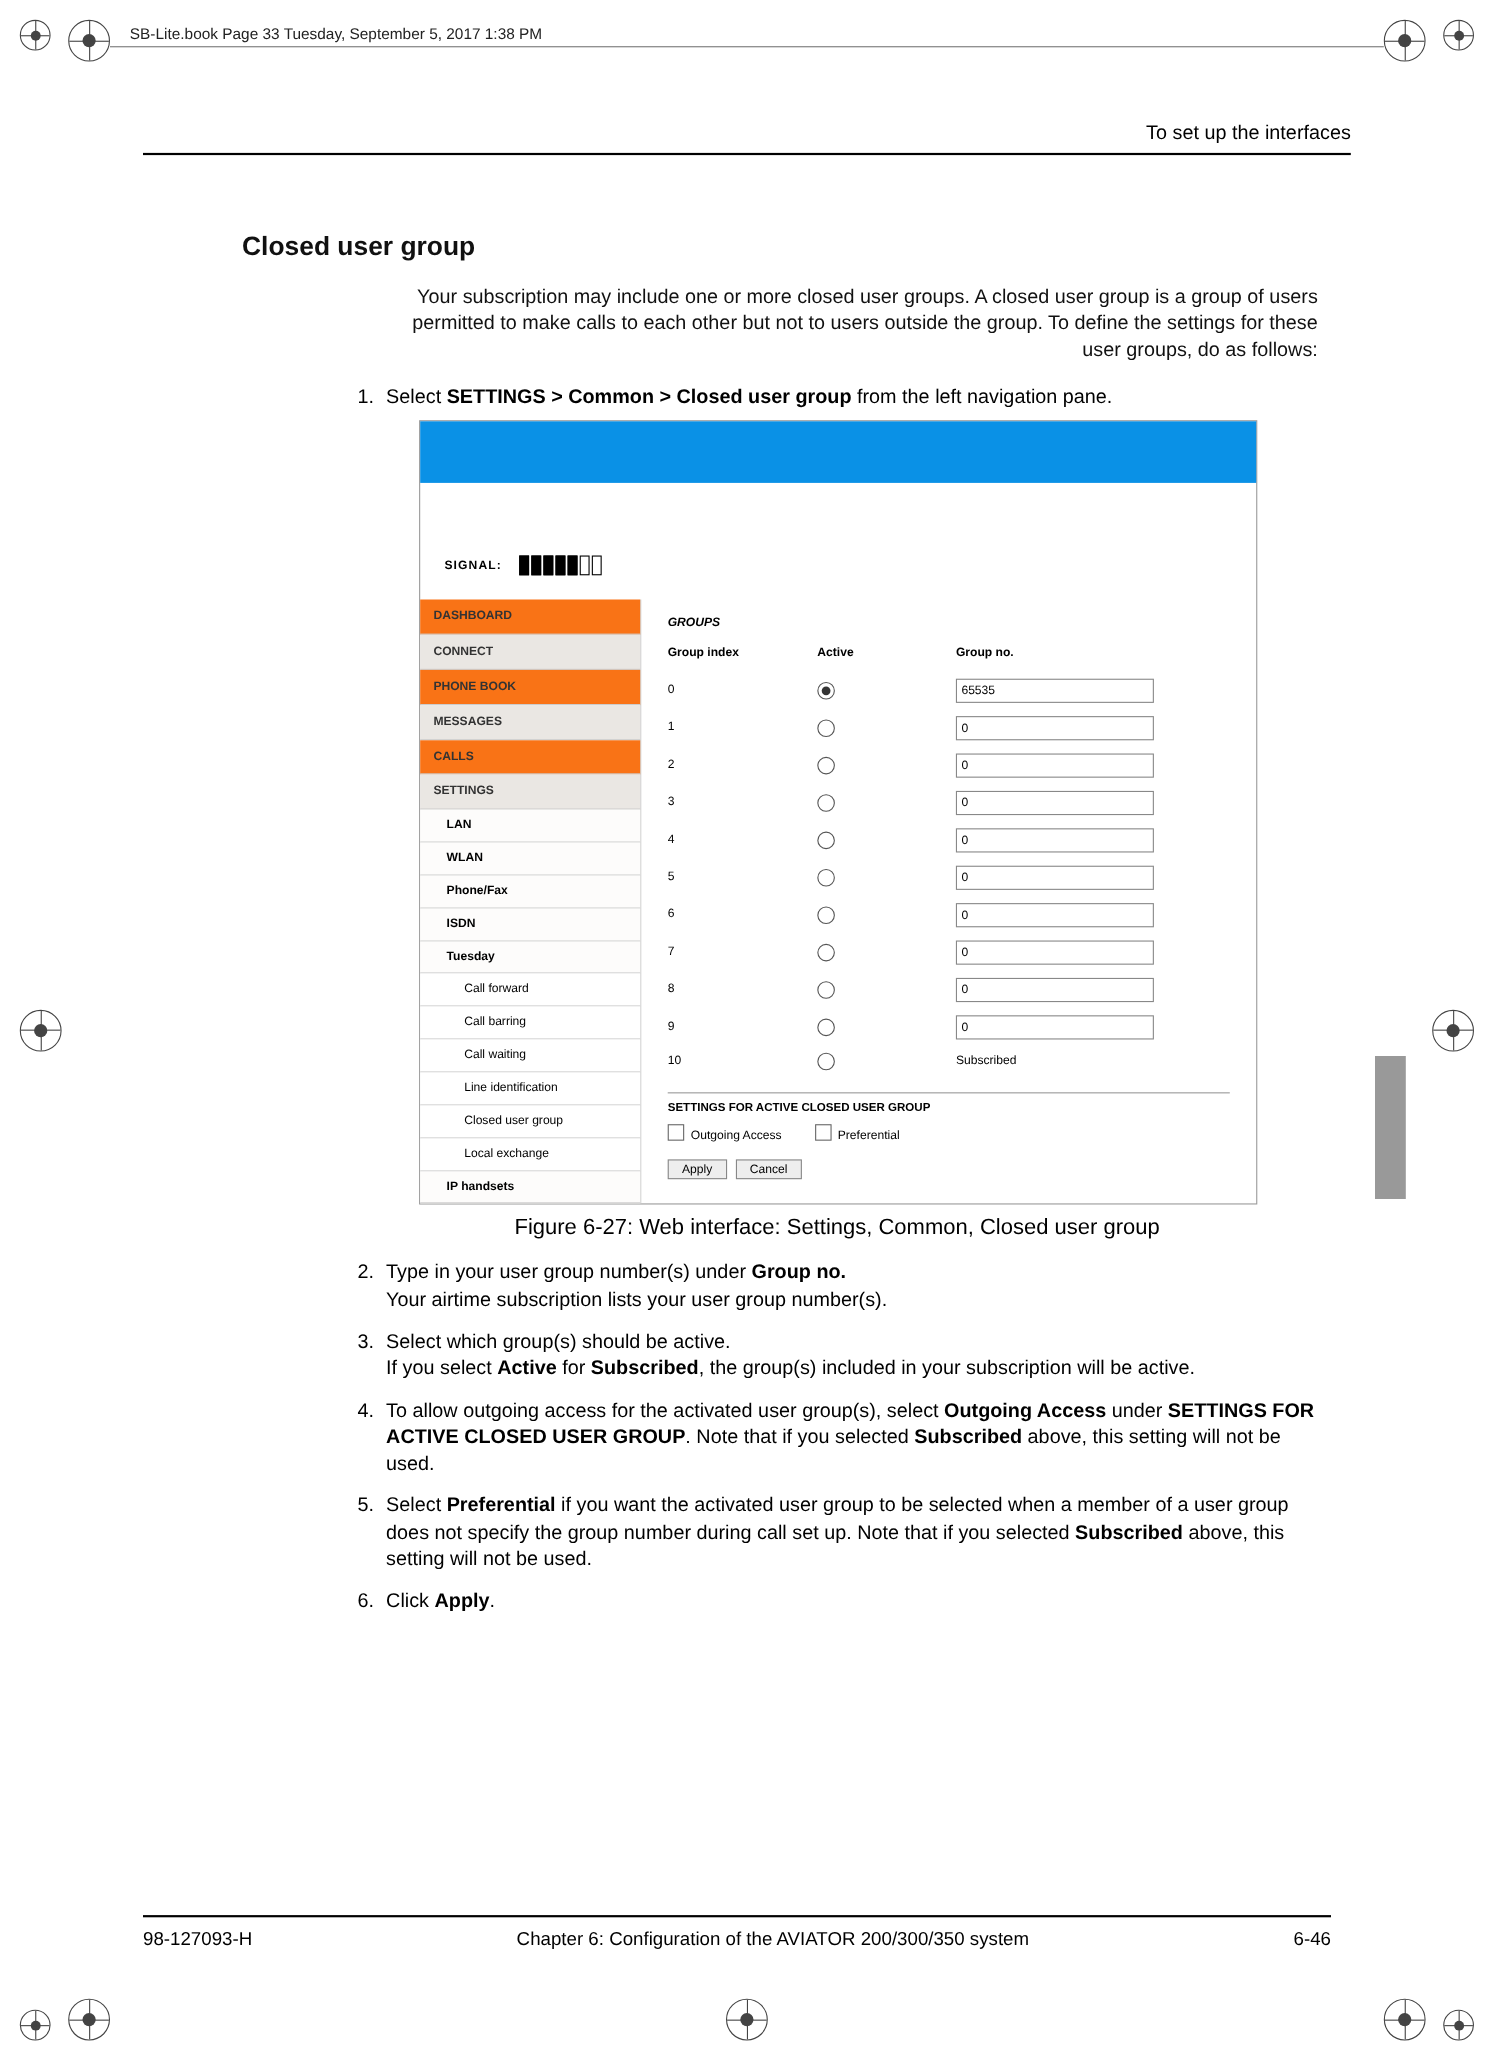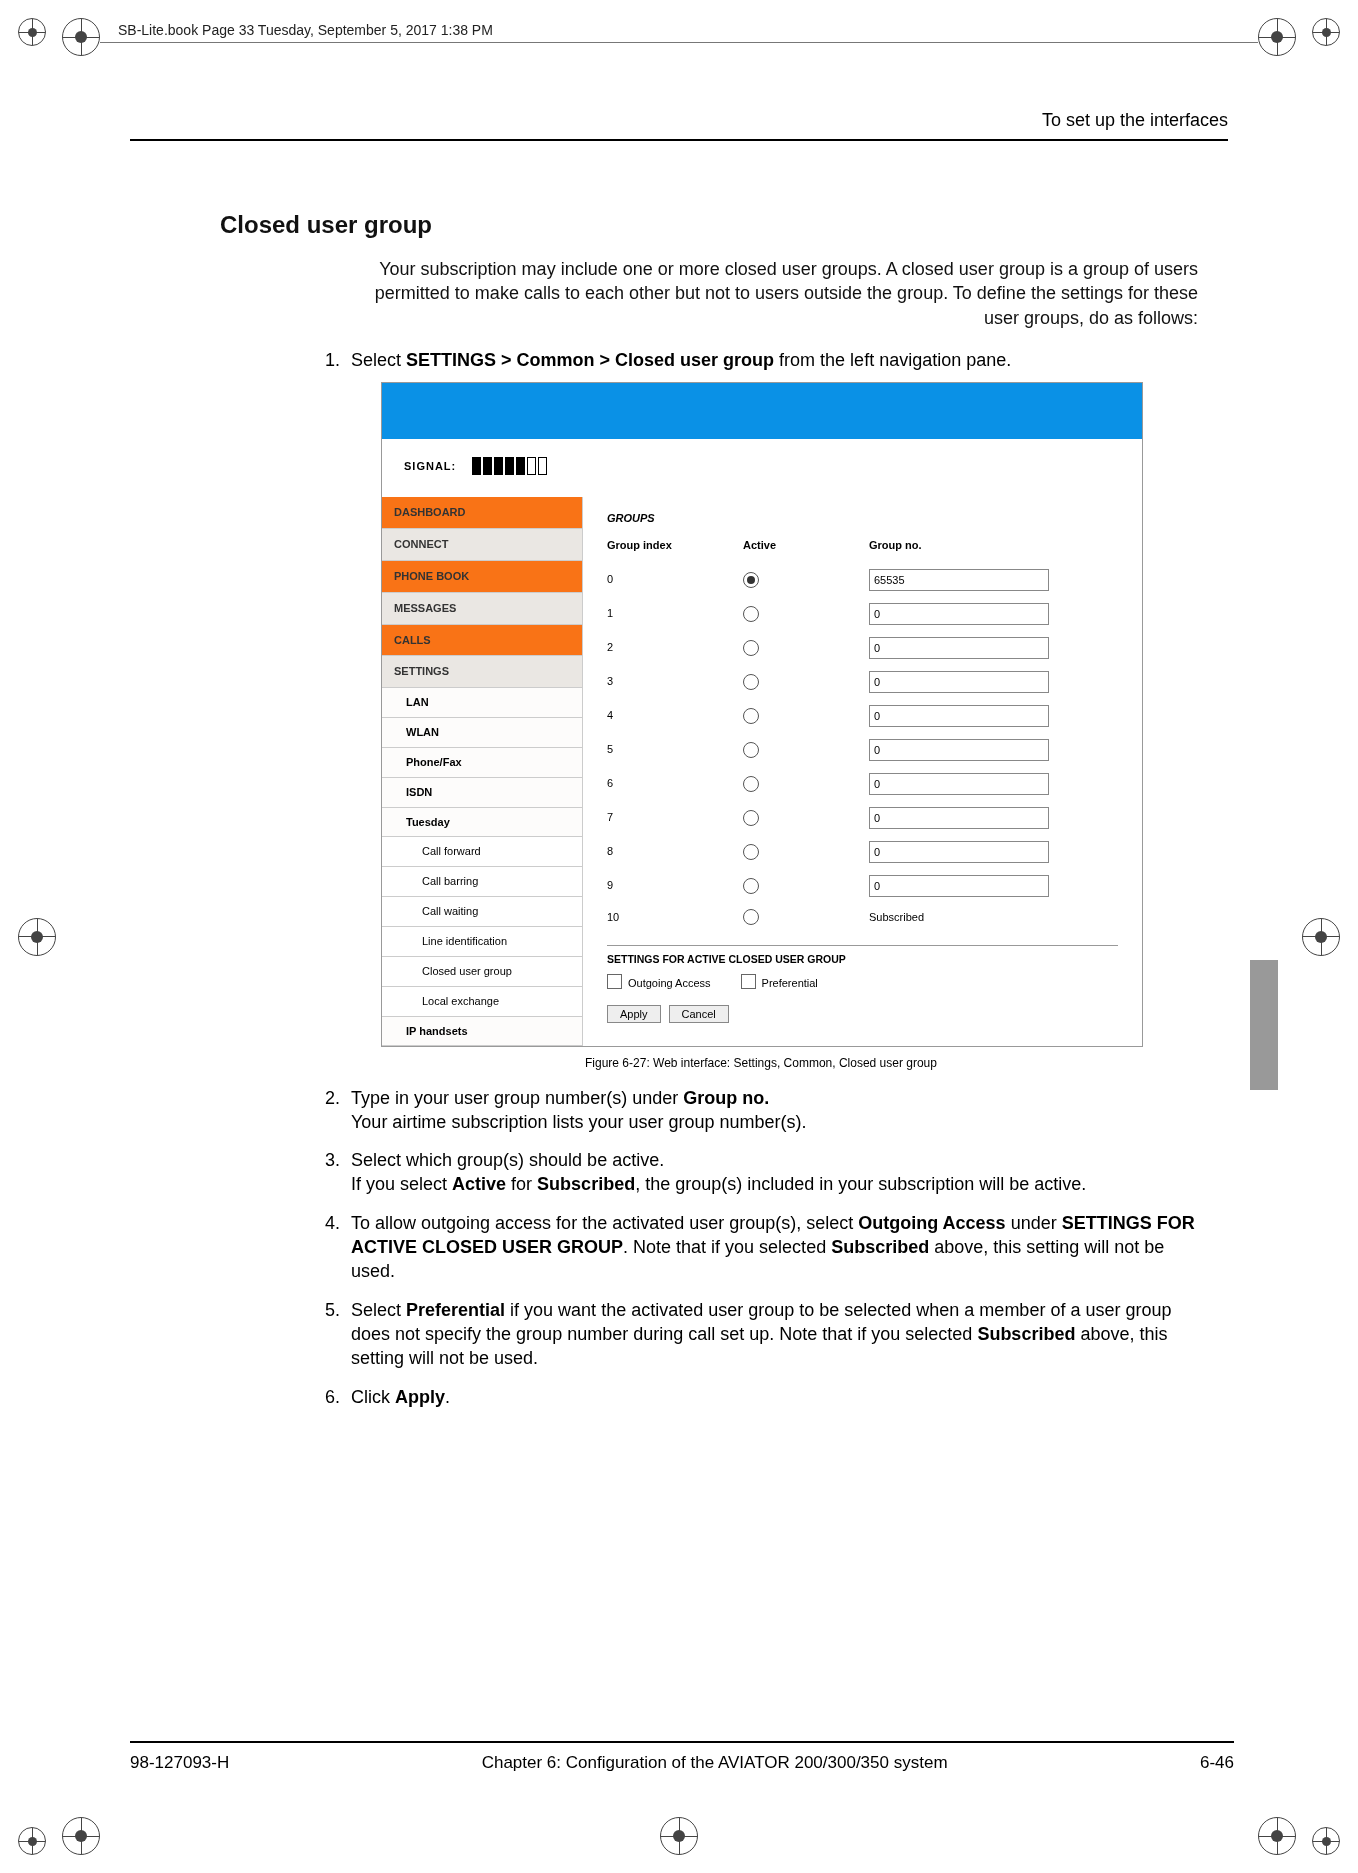--- a/index.html
+++ b/index.html
@@ -107,21 +107,21 @@
     padding-left: 6px;
   }
   .bold { font-weight: bold; }
 
   .figure {
     margin: 10px 0 8px 30px;
     width: 760px;
   }
   .figure-caption {
     text-align: center;
-    font-size: 12px;
+    font-size: 20px;
     margin-top: 6px;
     margin-left: 30px;
     width: 760px;
   }
   .webui {
     width: 760px;
     border: 1px solid #999;
     font-family: Verdana, Arial, sans-serif;
     font-size: 12px;
     background: #fff;
@@ -131,20 +131,21 @@
     background: #0a91e6;
   }
   .webui .signalrow {
     display: flex;
     align-items: center;
     gap: 16px;
     padding: 18px 16px 22px 22px;
     font-size: 11px;
     font-weight: bold;
     letter-spacing: 1px;
+    margin-top: 48px;
   }
   .sigbars {
     display: flex;
     gap: 2px;
   }
   .sigbars span {
     width: 7px;
     height: 16px;
     border: 1px solid #000;
     background: #000;
@@ -270,21 +271,21 @@
     right: 80px;
     top: 960px;
     width: 28px;
     height: 130px;
     background: #999;
   }
 
   .footer {
     position: absolute;
     left: 130px;
-    right: 124px;
+    right: 148px;
     bottom: 100px;
     border-top: 2px solid #000;
     padding-top: 10px;
     display: flex;
     justify-content: space-between;
     font-size: 17px;
   }
 </style>
 </head>
 <body>

